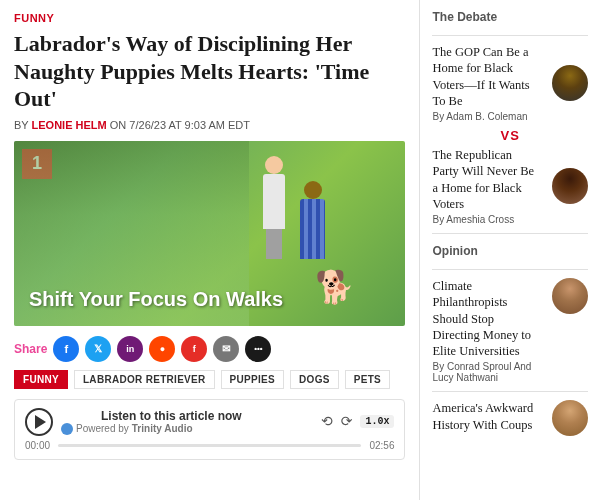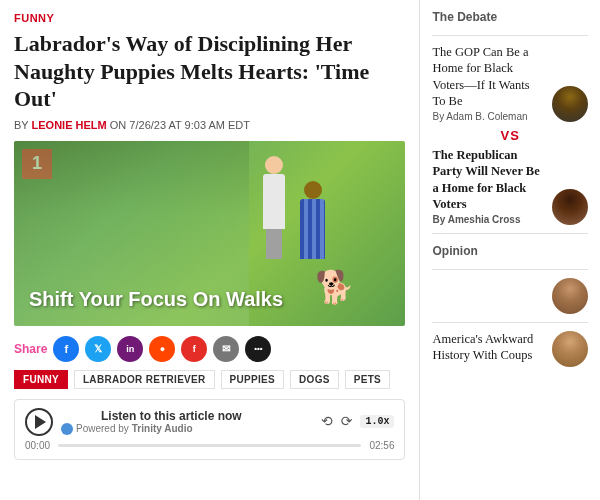--- a/index.html
+++ b/index.html
@@ -55,21 +55,21 @@
     .audio-time-row { display: flex; align-items: center; gap: 8px; }
     .time-text { font-family: Arial, sans-serif; font-size: 10px; color: #777; }
     .progress-bar { flex: 1; height: 3px; background: #e0e0e0; border-radius: 2px; }
     .progress-fill { width: 0%; height: 100%; background: #333; border-radius: 2px; }
     
     
     .right-col { width: 200px; padding: 10px 12px; overflow: hidden; }
     
     .section-header { font-family: Arial, sans-serif; font-size: 12px; font-weight: 700; color: #555; margin-bottom: 8px; border-bottom: 1px solid #e0e0e0; padding-bottom: 11px; }
     
-    .debate-item { display: flex; gap: 12px; margin-bottom: 6px; align-items: flex-end; }
+    .debate-item { display: flex; gap: 12px; margin-bottom: 6px; align-items: center; }
     .debate-text { font-size: 12.5px; font-family: 'Georgia', serif; line-height: 1.3; flex: 1; color: #1a1a1a; }
     .debate-author { font-family: Arial, sans-serif; font-size: 10px; color: #555; margin-top: 2px; }
     .avatar { width: 36px; height: 36px; border-radius: 50%; flex-shrink: 0; overflow: hidden; }
     .avatar-1 { background: radial-gradient(circle at 50% 30%, #8B6914 0%, #5c4010 40%, #333 100%); }
     .avatar-2 { background: radial-gradient(circle at 50% 30%, #3a1a0a 0%, #5c3010 40%, #8B6048 100%); }
     .avatar-3 { background: radial-gradient(circle at 50% 30%, #c9956c 0%, #a0724a 40%, #7a5030 100%); }
     .avatar-4 { background: radial-gradient(circle at 50% 30%, #d4a574 0%, #b08050 40%, #8a6030 100%); }
     
     .vs-label { font-family: Arial, sans-serif; font-size: 13px; font-weight: 900; color: #d0021b; text-align: center; margin: 4px 0; letter-spacing: 1px; }
     
@@ -179,34 +179,36 @@
       <div style="flex:1;">
         <div class="debate-text">The GOP Can Be a Home for Black Voters—If It Wants To Be</div>
         <div class="debate-author">By Adam B. Coleman</div>
       </div>
       <div class="avatar avatar-1"></div>
     </div>
 
     <div class="vs-label">VS</div>
 
     <div class="debate-item">
-      <div style="flex:1;font-weight:bold;">
+      <div style="flex:1;">
         <div class="debate-text">The Republican Party Will Never Be a Home for Black Voters</div>
         <div class="debate-author">By Ameshia Cross</div>
       </div>
       <div class="avatar avatar-2"></div>
     </div>
 
     <hr class="divider">
 
     <div class="opinion-section">
       <div class="section-header">Opinion</div>
 
       <div class="opinion-item">
         <div style="flex:1;">
+          <div class="opinion-text">Climate Philanthropists Should Stop Directing Money to Elite Universities</div>
+          <div class="opinion-author">By Conrad Sproul And Lucy Nathwani</div>
         </div>
         <div class="avatar avatar-3"></div>
       </div>
 
       <hr class="divider">
 
       <div class="opinion-item">
         <div style="flex:1;">
           <div class="opinion-text">America's Awkward History With Coups</div>
         </div>

